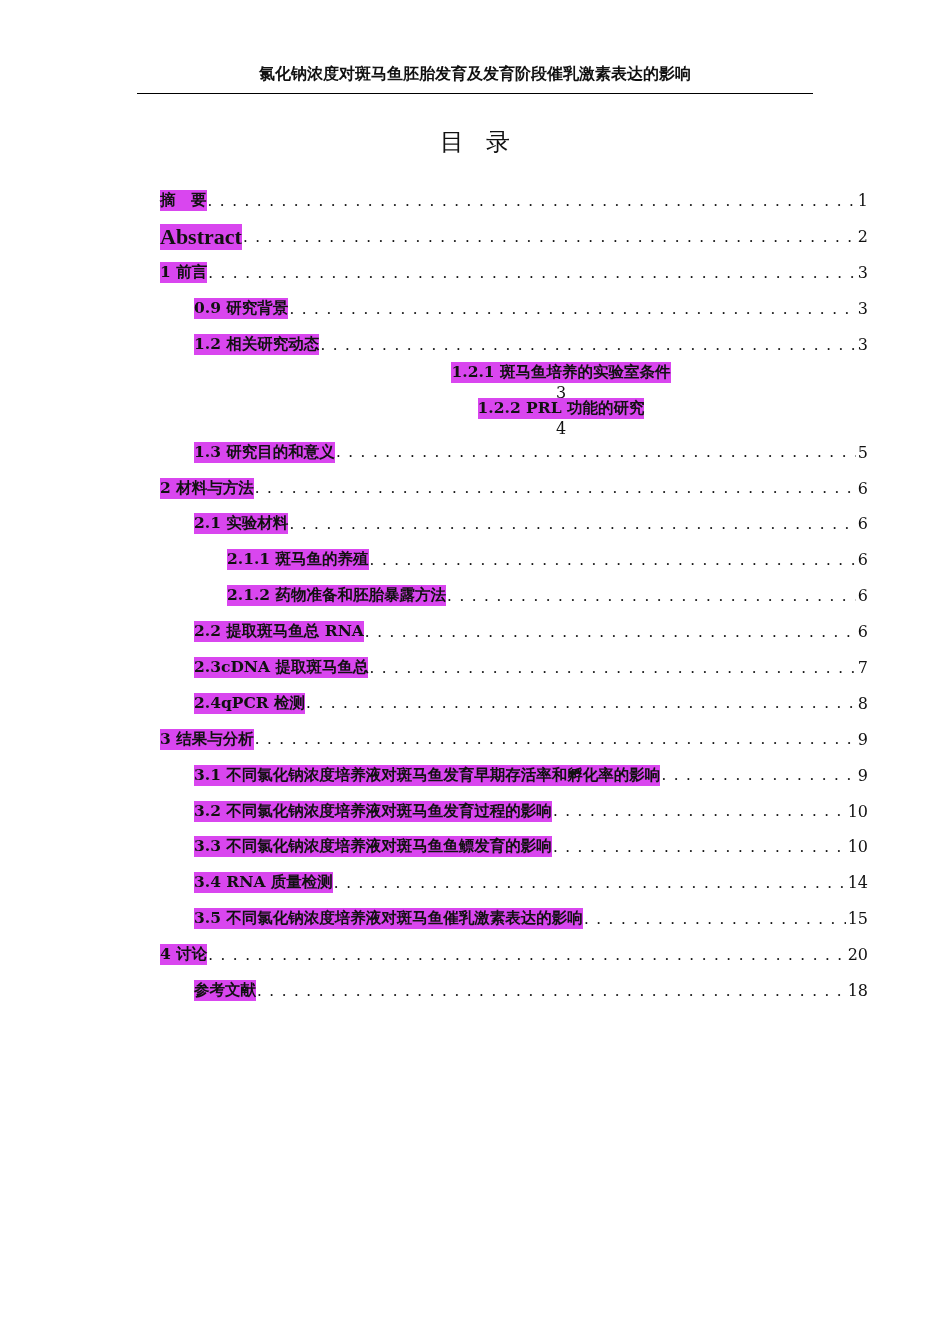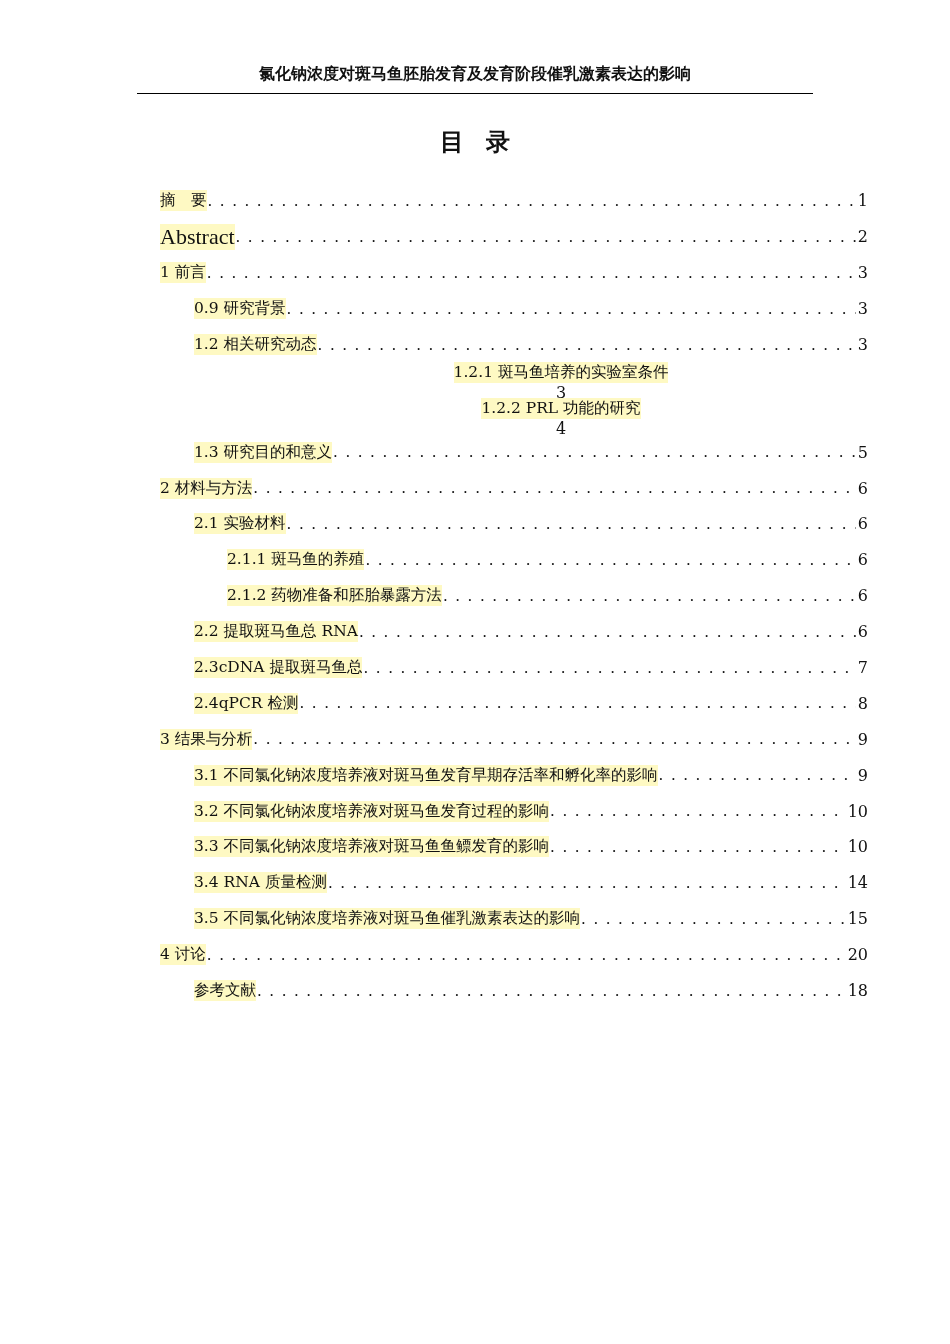--- a/index.html
+++ b/index.html
@@ -2,24 +2,24 @@
 <html><head>
 <meta charset="utf-8">
 <style>
   html, body { margin: 0; padding: 0; background: #ffffff; }
   body { width: 950px; height: 1344px; position: relative; overflow: hidden;
          font-family: "DejaVu Serif", "Liberation Serif", serif; color: #111; }
   .header-title { position: absolute; left: 137px; width: 676px; top: 64px; text-align: center;
                   font-size: 16px; font-weight: bold; font-family: "DejaVu Sans", sans-serif; letter-spacing: 0px; }
   .header-rule { position: absolute; left: 137px; width: 676px; top: 93px; height: 0; border-top: 1.2px solid #000; }
   .toc-title { position: absolute; left: 0; width: 950px; top: 126px; text-align: center;
-               font-size: 24px; font-family: "DejaVu Sans", sans-serif; letter-spacing: 22px; padding-left: 22px; box-sizing: border-box; font-weight: bold; }
+               font-size: 24px; font-family: "DejaVu Sans", sans-serif; letter-spacing: 22px; padding-left: 22px; box-sizing: border-box; }
   .toc { position: absolute; left: 160px; width: 708px; top: 183px; }
   .row { position: relative; height: 35.9px; display: flex; align-items: center; font-size: 15.5px; white-space: nowrap; }
-  .row .label { background: #fef9c3; padding-right: 0; z-index: 1; }
+  .row .label { background: #d946ef; padding-right: 0; z-index: 1; font-weight: bold; }
   .row .leader { flex: 1; overflow: hidden; height: 20px; position: relative; margin: 0 2px 0 1px; }
   .row .leader::before { content: ". . . . . . . . . . . . . . . . . . . . . . . . . . . . . . . . . . . . . . . . . . . . . . . . . . . . . . . . . . . . . . . . . . . . . . . . . . . . . . . . . . . . . . . . . . . . . . . . . . . . . . . . . . . . . . . . . . . . ";
                          position: absolute; left: 0; top: 0; white-space: nowrap; font-size: 15px; letter-spacing: 1.4px; line-height: 20px; }
   .row .page { font-size: 16px; font-family: "DejaVu Serif", serif; }
   .lvl1 { padding-left: 0; }
   .lvl2 { padding-left: 34px; }
   .lvl3a { padding-left: 94px; flex-direction: column; }
   .lvl3b { padding-left: 67px; }
   .latin { font-family: "Liberation Serif", serif; font-size: 22px; }
 </style>

